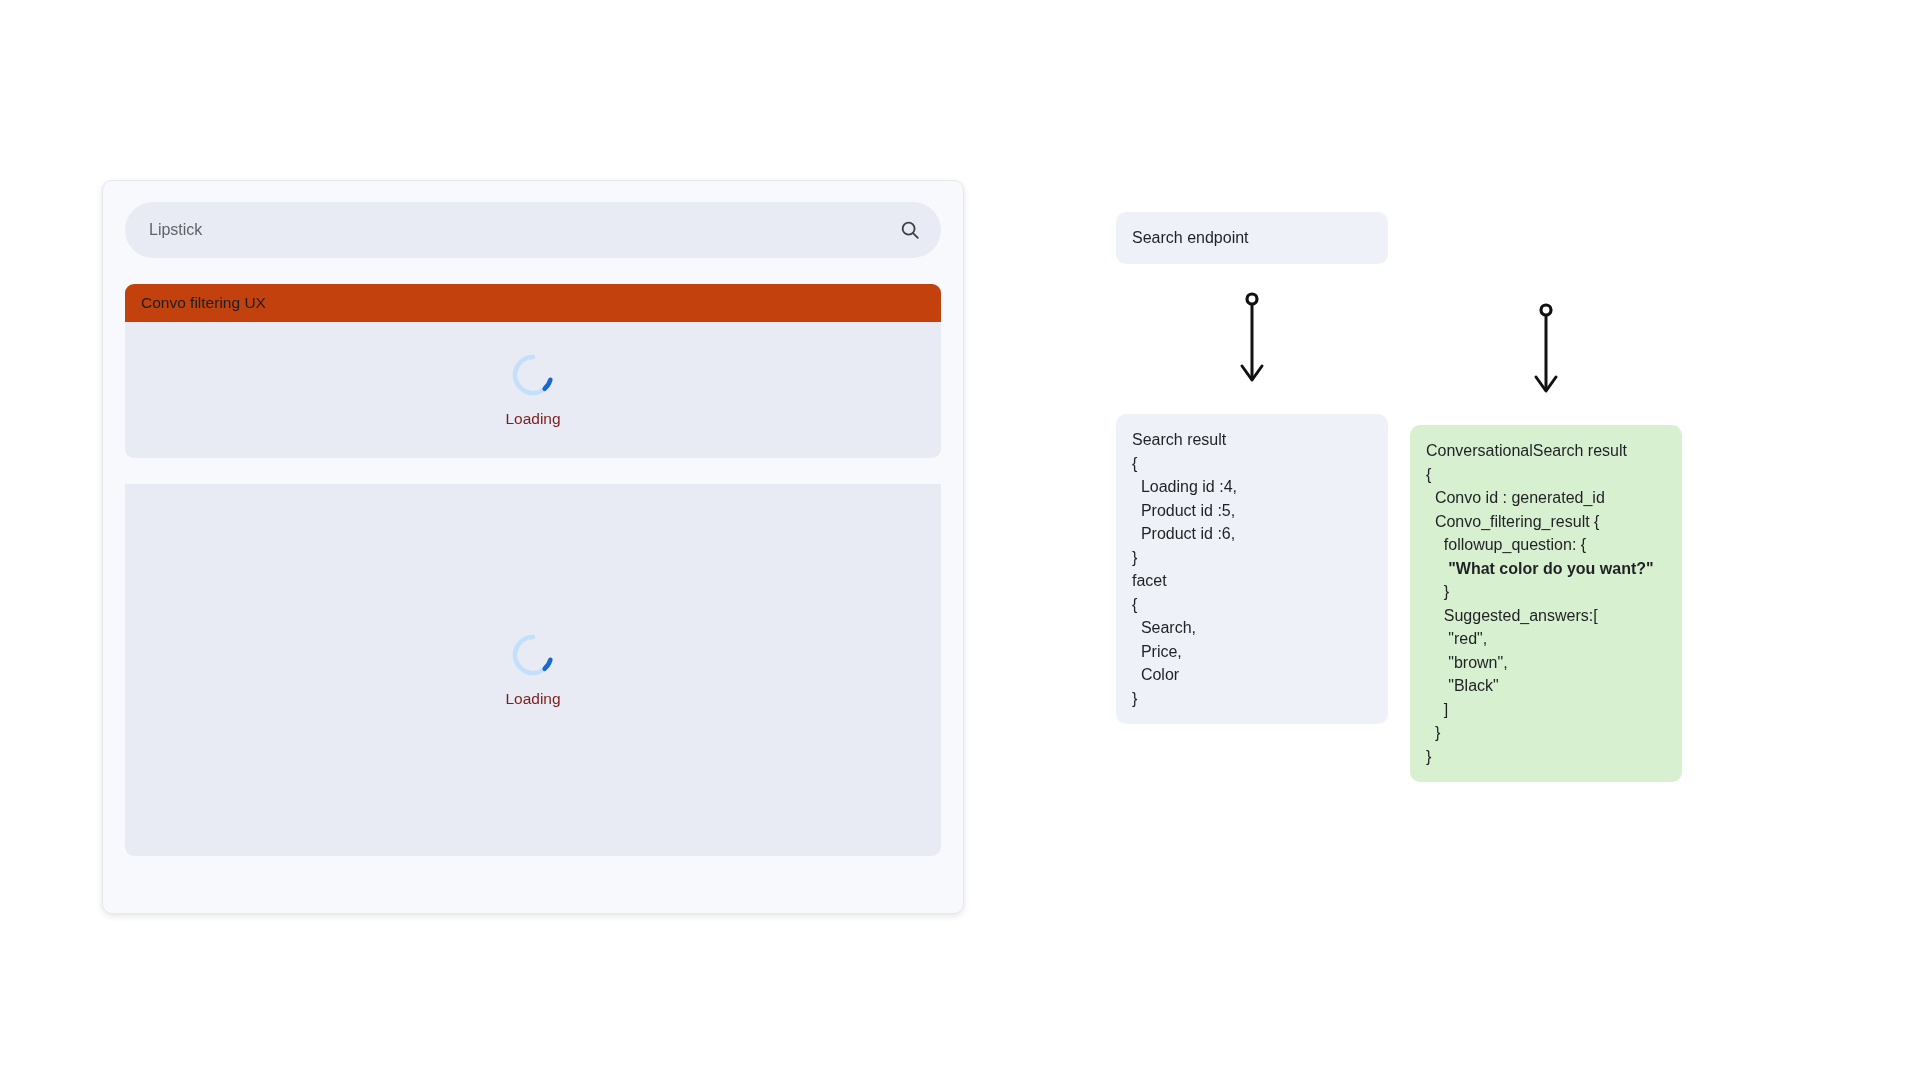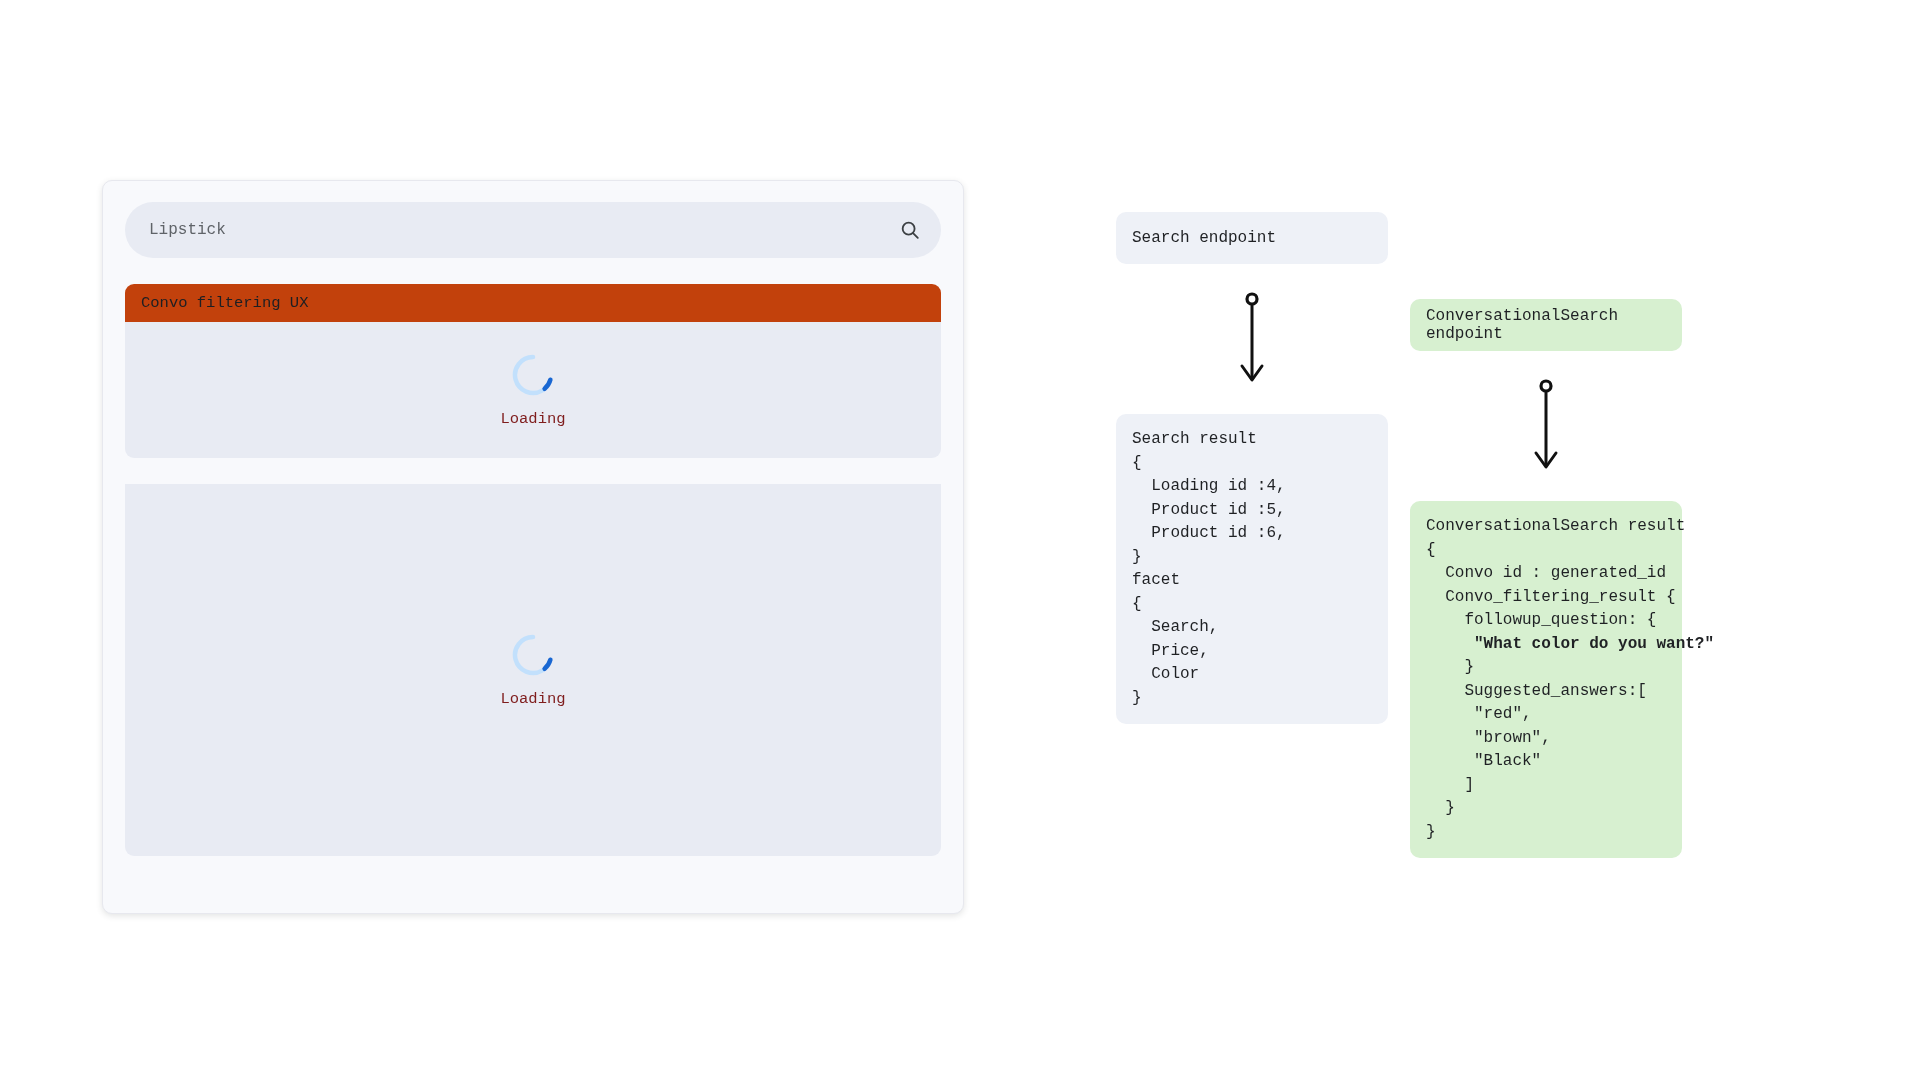--- a/index.html
+++ b/index.html
@@ -1,17 +1,17 @@
 <!DOCTYPE html>
 <html><head>
 <meta charset="utf-8">
 <style>
   html,body{margin:0;padding:0;background:#ffffff;}
   body{width:1920px;height:1080px;font-family:"Liberation Sans",sans-serif;-webkit-font-smoothing:antialiased;}
-  .stage{position:relative;width:1920px;height:1080px;overflow:hidden;font-family:Liberation Mono, monospace;}
+  .stage{position:relative;width:1920px;height:1080px;overflow:hidden;}
 
   
   .app-card{
     position:absolute;left:102px;top:180px;width:862px;height:734px;
     box-sizing:border-box;background:#f8f9fc;border:1px solid #e7e8ee;
     border-radius:10px;box-shadow:0 2px 6px rgba(60,64,67,.14);
     padding:21px 22px;
   }
   .search-pill{
     height:56px;background:#e8ebf3;border-radius:28px;
@@ -103,21 +103,20 @@
         <div class="code-line">facet</div>
         <div class="code-line">{</div>
         <div class="code-line">  Search,</div>
         <div class="code-line">  Price,</div>
         <div class="code-line">  Color</div>
         <div class="code-line">}</div>
       </div>
   </div>
 
   <div class="flow flow-convo">
-    <div class="node endpoint green">ConversationalSearch endpoint</div>
     <svg class="arrow-svg" width="28" height="100" viewBox="0 0 28 100">
       <circle cx="14" cy="10" r="5" fill="#ffffff" stroke="#111111" stroke-width="3.2"></circle>
       <line x1="14" y1="15.5" x2="14" y2="90" stroke="#111111" stroke-width="3" stroke-linecap="round"></line>
       <polyline points="4,77 14,91 24,77" fill="none" stroke="#111111" stroke-width="3" stroke-linecap="round" stroke-linejoin="round"></polyline>
     </svg>
     <div class="node result green">
         <div class="code-line">ConversationalSearch result</div>
         <div class="code-line">{</div>
         <div class="code-line">  Convo id : generated_id</div>
         <div class="code-line">  Convo_filtering_result {</div>

